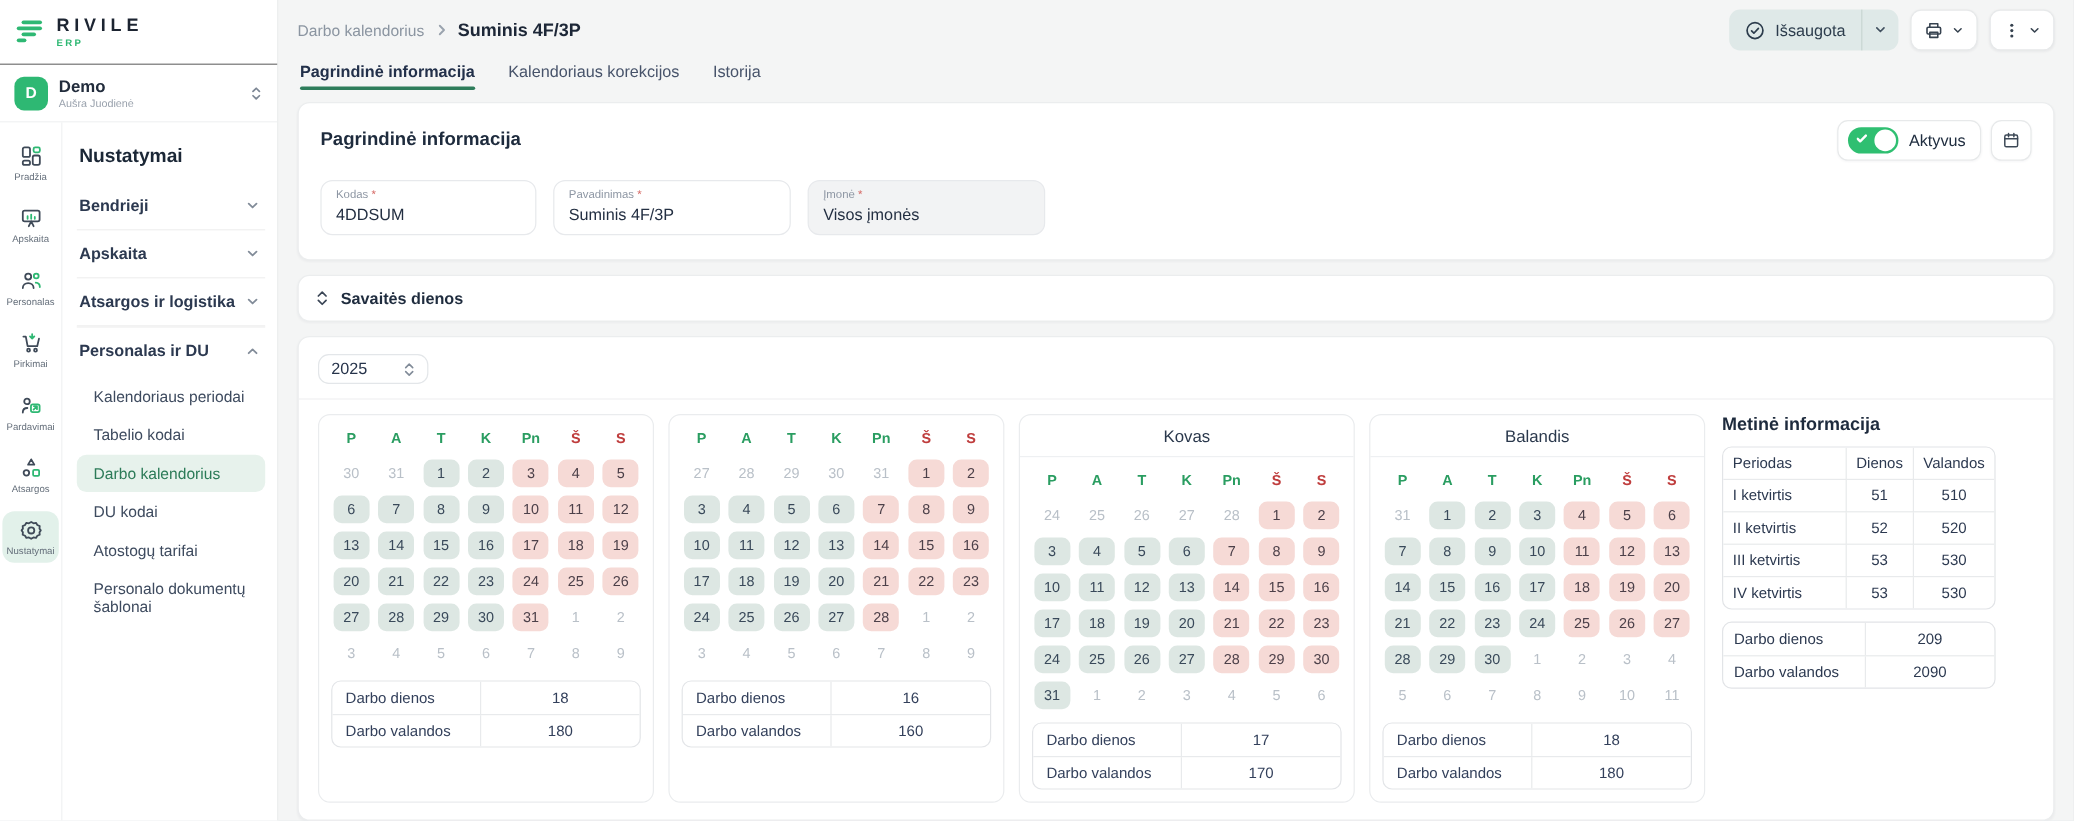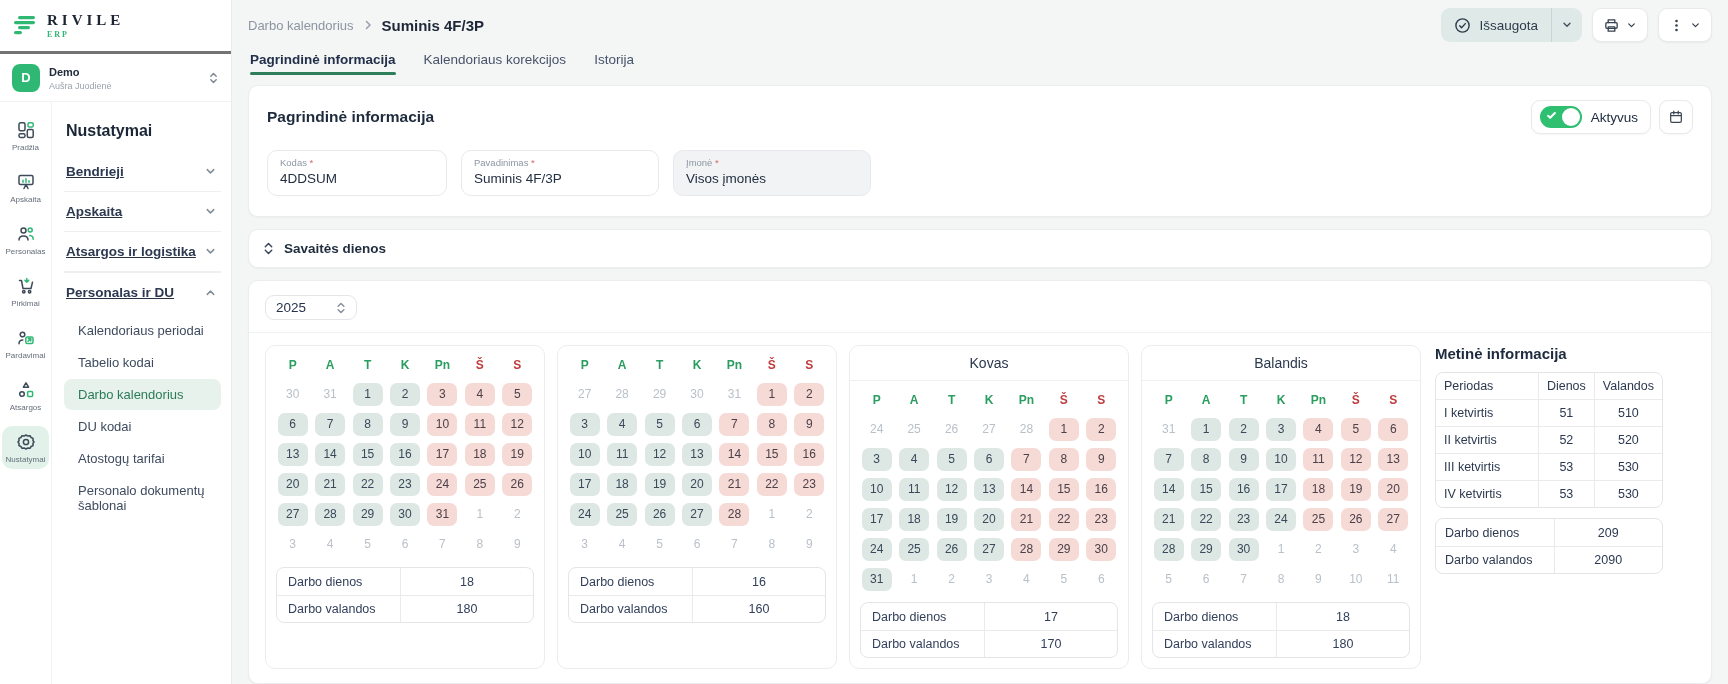--- a/index.html
+++ b/index.html
@@ -2,40 +2,40 @@
 <html><head>
 <meta charset="utf-8">
 <style>
   html,body{margin:0;padding:0;background:#e9eaeb;}
   *{box-sizing:border-box;}
   .app{width:1728px;height:684px;overflow:hidden;display:flex;background:#f4f5f5;
        font-family:"Liberation Sans",sans-serif;color:#273245;}
 
   
   .left-col{width:232px;min-width:232px;background:#fff;border-right:1px solid #e9ebec;display:flex;flex-direction:column;}
-  .logo-row{height:54px;display:flex;align-items:center;gap:9px;padding:0 12px;border-bottom:3px solid #737373;font-family:Liberation Serif, serif;}
+  .logo-row{height:54px;display:flex;align-items:center;gap:9px;padding:0 12px;border-bottom:1px solid #737373;}
   .brand-name{font-weight:bold;font-size:15px;letter-spacing:4px;color:#1c2431;line-height:15px;}
   .brand-sub{font-size:8px;letter-spacing:2px;color:#2eb873;font-weight:bold;margin-top:2px;}
   .account-row{height:48px;display:flex;align-items:center;gap:9px;padding:0 12px;border-bottom:1px solid #f1f2f3;}
   .avatar{width:28px;height:28px;border-radius:8px;background:#2eb873;color:#fff;font-weight:bold;font-size:13px;
           display:flex;align-items:center;justify-content:center;}
-  .acct-name{font-size:11px;font-weight:bold;color:#222c3c;line-height:14px;}
+  .acct-name{font-size:14px;font-weight:bold;color:#222c3c;line-height:14px;}
   .acct-sub{font-size:9px;color:#9aa2ad;margin-top:2px;}
   .acct-chev{margin-left:auto;color:#7c8694;display:flex;}
 
   .left-body{flex:1;display:flex;min-height:0;}
   .rail{width:52px;min-width:52px;border-right:1px solid #f1f2f3;padding-top:12px;display:flex;flex-direction:column;align-items:center;gap:9px;}
   .rail-item{width:47px;padding:6px 1px 5px;border-radius:10px;display:flex;flex-direction:column;align-items:center;gap:3px;cursor:pointer;}
   .rail-item.active{background:#e2f1ea;}
   .rail-item .ricon{display:flex;}
   .rlabel{font-size:8px;color:#646e7a;white-space:nowrap;}
 
   .side-nav{flex:1;padding:12px 10px 0 12px;overflow:hidden;}
   .side-heading{font-size:16px;font-weight:bold;color:#1b2736;margin:8px 2px 12px;}
-  .group-row{display:flex;align-items:center;justify-content:space-between;padding:12px 4px 12px 2px;cursor:pointer;text-decoration:underline;}
+  .group-row{display:flex;align-items:center;justify-content:space-between;padding:12px 4px 12px 2px;cursor:pointer;}
   .group-label{font-size:13.5px;font-weight:bold;color:#2c3950;}
   .side-div{border-top:1px solid #efefef;}
   .chev{color:#828c99;display:flex;}
   .chev.up svg{transform:rotate(180deg);}
   .sub-list{padding:2px 0 6px;}
   .sub-item{font-size:13px;color:#3e4b5f;padding:8px 8px 8px 14px;border-radius:8px;margin:1px 0;cursor:pointer;}
   .sub-item.active{background:#e7f2ec;color:#2c7b58;}
 
   
   .main{flex:1;display:flex;flex-direction:column;padding:0 16px;min-width:0;}

